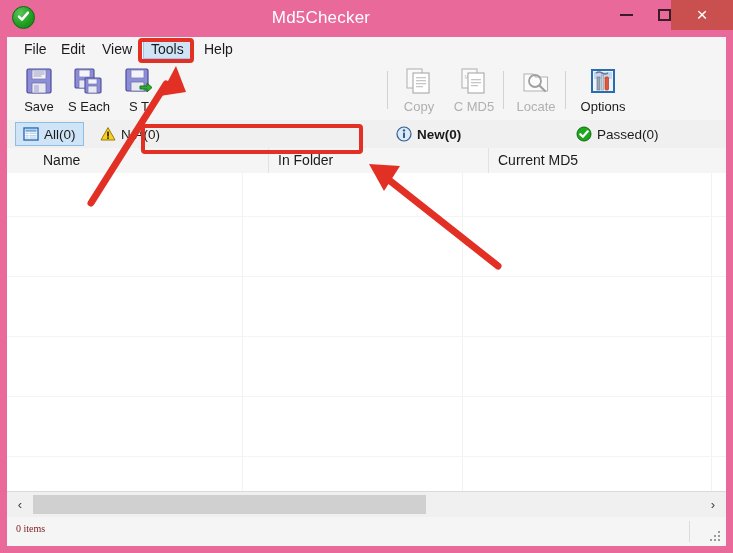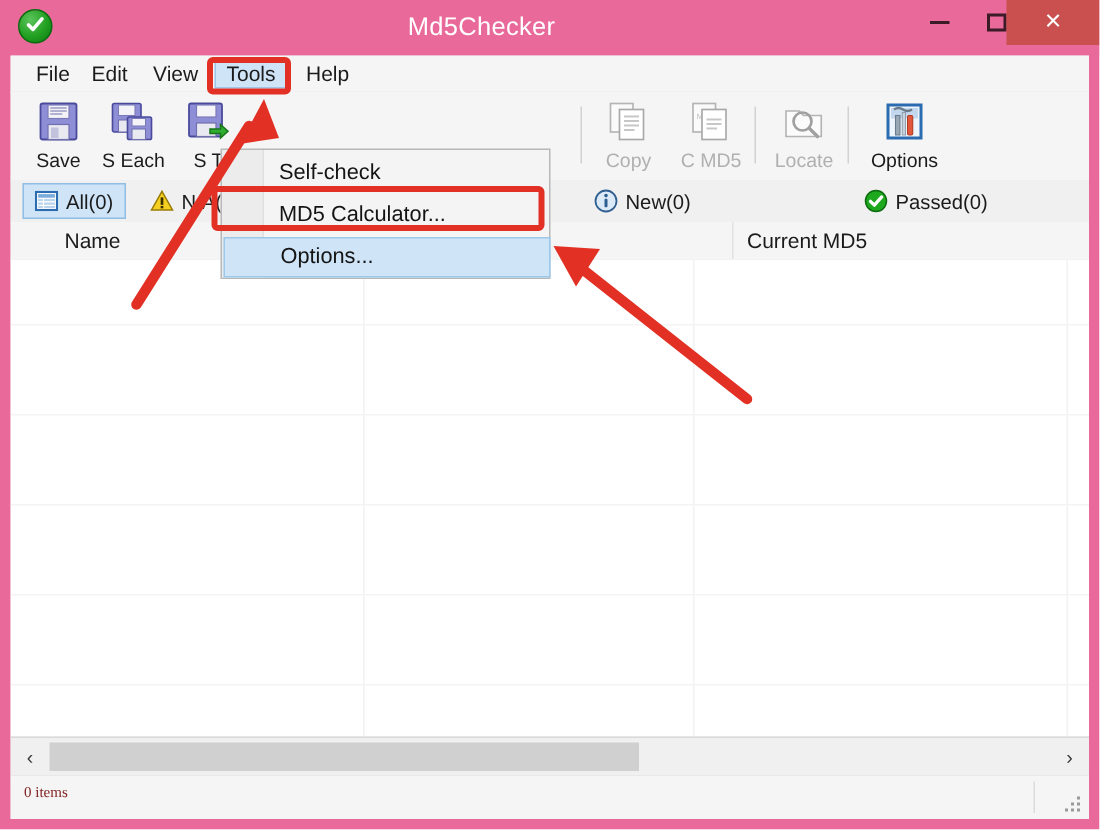--- a/index.html
+++ b/index.html
@@ -492,21 +492,21 @@
 
       <div class="filter-tab" style="left:86px;">
         <svg class="filter-ico" viewBox="0 0 16 16">
           <path d="M8 1.6 L15 14 H1 Z" fill="#f5d020" stroke="#9a7c06" stroke-width="1"></path>
           <rect x="7.1" y="5.6" width="1.8" height="5" fill="#3a2f00"></rect>
           <rect x="7.1" y="11.3" width="1.8" height="1.6" fill="#3a2f00"></rect>
         </svg>
         <span>N/A(0)</span>
       </div>
 
-      <div class="filter-tab" style="left:382px;">
+      <div class="filter-tab" style="left:382px;font-weight:bold;">
         <svg class="filter-ico" viewBox="0 0 16 16">
           <circle cx="8" cy="8" r="7" fill="#dceaf7" stroke="#2f5f91" stroke-width="1.2"></circle>
           <circle cx="8" cy="4.4" r="1.2" fill="#2f5f91"></circle>
           <rect x="7" y="6.5" width="2" height="5.6" rx="0.6" fill="#2f5f91"></rect>
         </svg>
         <span>New(0)</span>
       </div>
 
 
       <div class="filter-tab" style="left:562px;">
@@ -550,26 +550,20 @@
           <rect x="9" y="1" width="2" height="2"></rect>
           <rect x="5" y="5" width="2" height="2"></rect>
             <rect x="9" y="5" width="2" height="2"></rect>
           <rect x="1" y="9" width="2" height="2"></rect>
             <rect x="5" y="9" width="2" height="2"></rect>
             <rect x="9" y="9" width="2" height="2"></rect>
         </g>
       </svg>
     </div>
 
-    <div class="dropdown">
-      <div class="dd-gutter"></div>
-      <div class="dd-item" style="top:2px;">Self-check</div>
-      <div class="dd-item" style="top:30px;">MD5 Calculator...</div>
-      <div class="dd-item highlight" style="top:58px;">Options...</div>
-    </div>
   </div>
 
   <div class="ann-box" style="left:138px; top:38px; width:56px; height:25px;"></div>
   <div class="ann-box" style="left:141px; top:124px; width:222px; height:30px;"></div>
 
   <svg class="ann-svg" viewBox="0 0 733 553">
     <g>
       <line x1="91" y1="203" x2="166" y2="84" stroke="#e23025" stroke-width="7" stroke-linecap="round"></line>
       <path d="M176 66 L160 96 L186 92 Z" fill="#e23025"></path>
     </g>

